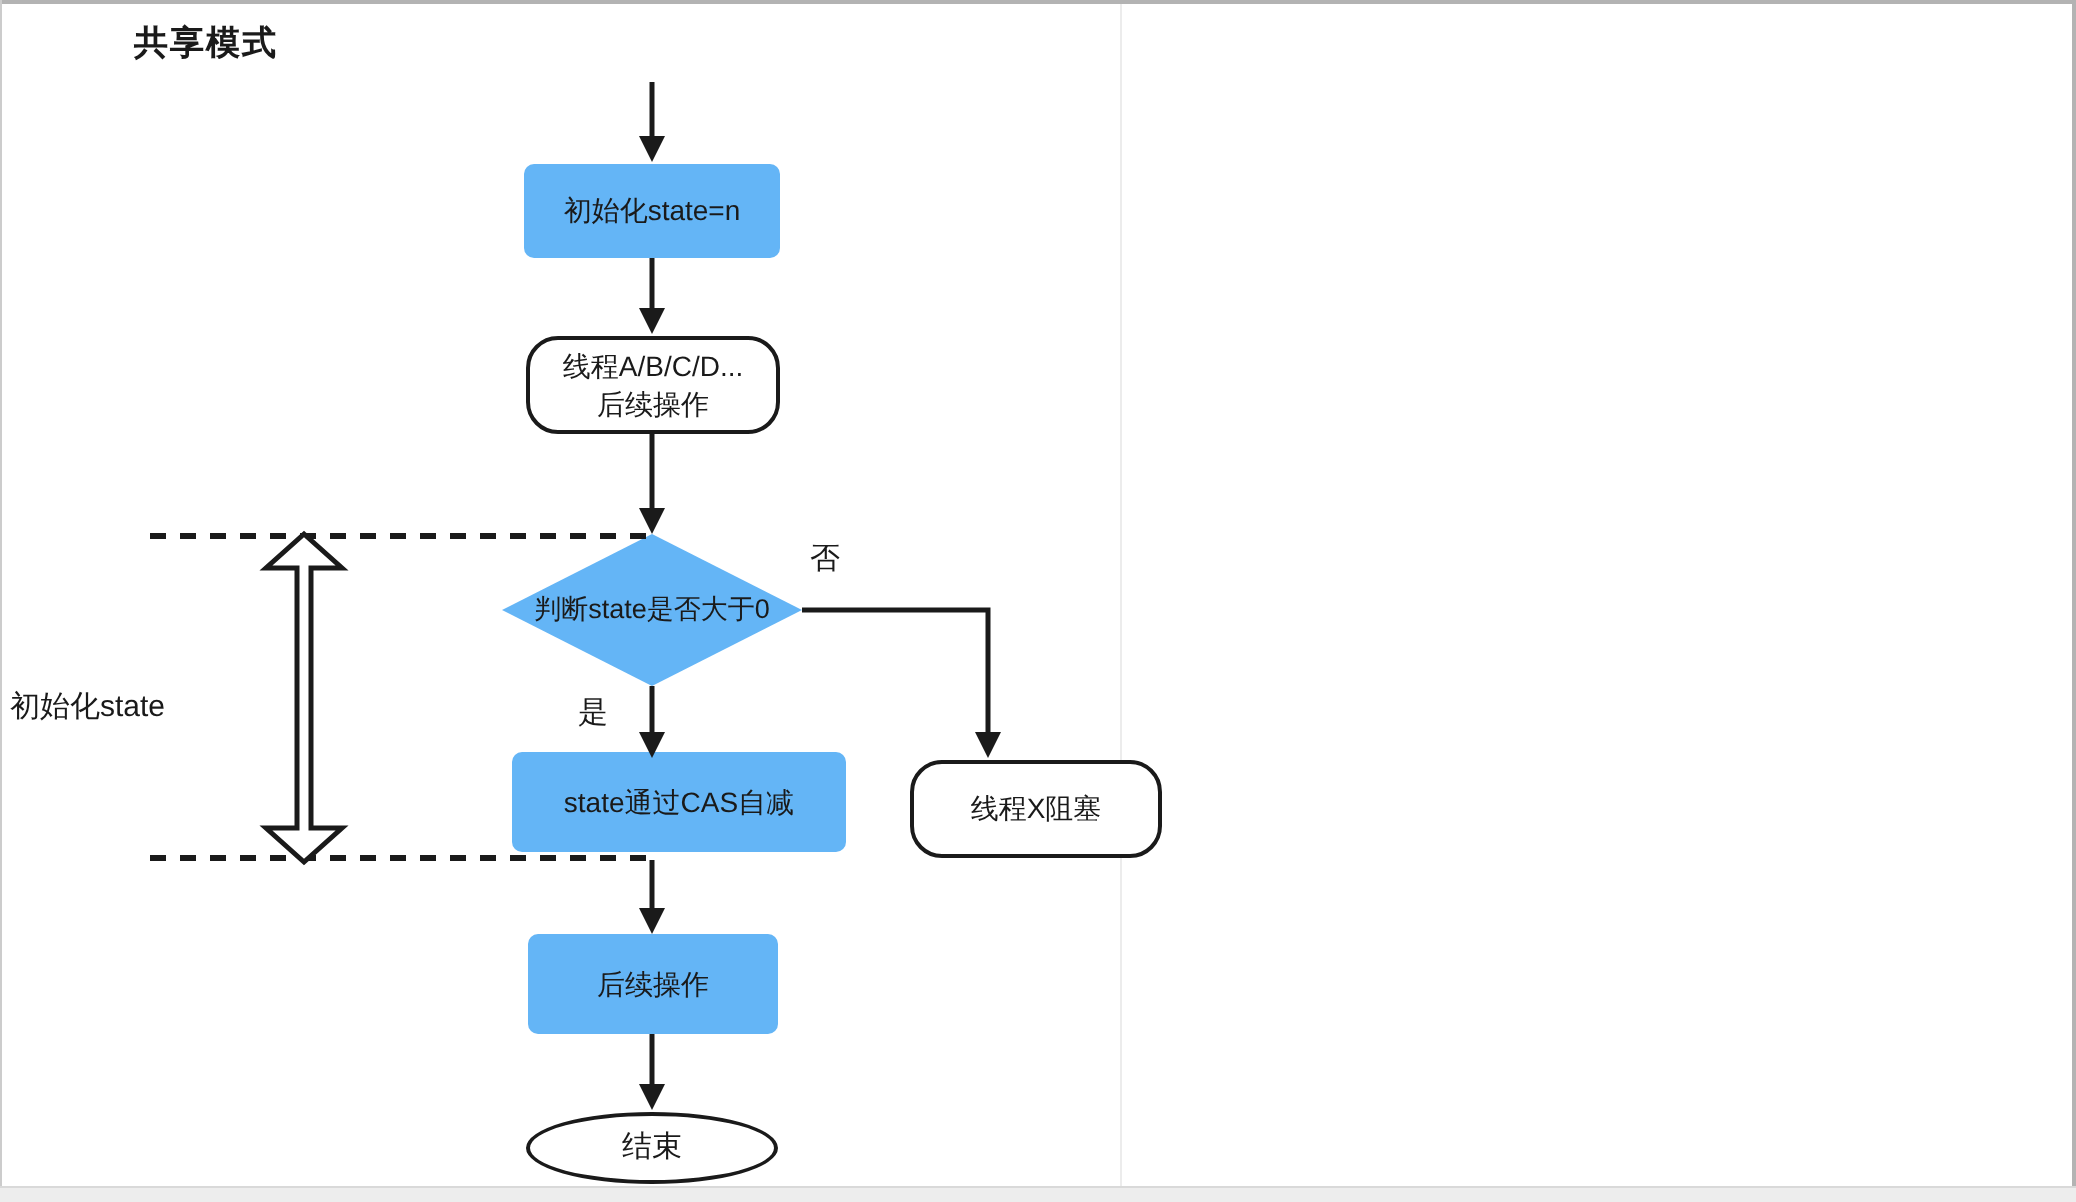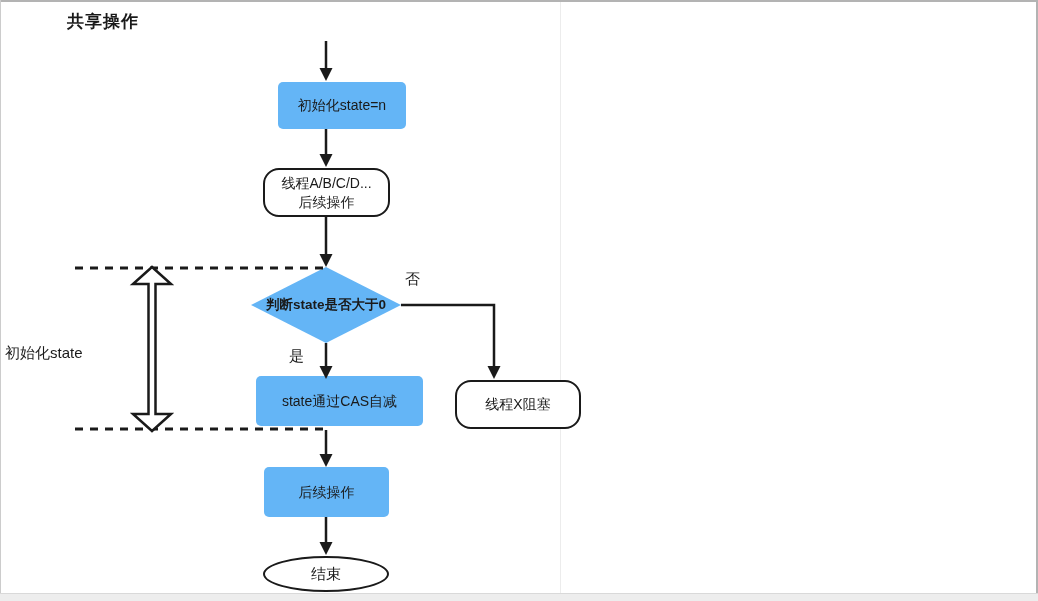--- a/index.html
+++ b/index.html
@@ -15,25 +15,25 @@
 
   .diagram-title{position:absolute;left:67px;top:10px;font-size:17px;font-weight:bold;letter-spacing:1px;}
 
   .node{position:absolute;display:flex;align-items:center;justify-content:center;
         text-align:center;font-size:14px;line-height:1.35;box-sizing:border-box;}
   .terminator{border:2.5px solid var(--line);border-radius:50%/50%;background:#fff;font-size:15px;}
   .proc-blue{background:var(--node-blue);border-radius:5px;}
   .proc-white{background:#fff;border:2.5px solid var(--line);border-radius:16px;}
 
   .n-start{left:262px;top:6px;width:128px;height:36px;}
-  .n-init{left:278px;top:82px;width:128px;height:47px;}
+  .n-init{left:262px;top:82px;width:128px;height:47px;}
   .n-threads{left:263px;top:168px;width:127px;height:49px;flex-direction:column;}
   .n-decision{left:251px;top:267px;width:150px;height:76px;}
   .n-decision .decision-svg{position:absolute;left:0;top:0;}
-  .n-decision .decision-label{position:relative;z-index:1;font-size:13.5px;font-weight:bold;}
+  .n-decision .decision-label{position:relative;z-index:1;font-size:13.5px;}
   .n-cas{left:256px;top:376px;width:167px;height:50px;}
   .n-block{left:455px;top:380px;width:126px;height:49px;justify-content:center;}
   .n-next{left:264px;top:467px;width:125px;height:50px;}
   .n-end{left:263px;top:556px;width:126px;height:36px;}
 
   .edge-label{position:absolute;font-size:15px;}
   .lbl-no{left:405px;top:270px;}
   .lbl-yes{left:289px;top:347px;}
   .lbl-annotation{left:5px;top:344px;font-size:15px;}
 
@@ -47,21 +47,21 @@
 <body>
 
 <div class="screen">
 
   <div class="top-bar"></div>
   <div class="left-bar"></div>
   <div class="right-bar"></div>
   <div class="page-divider"></div>
   <div class="bottom-strip"></div>
 
-  <div class="diagram-title">共享操作</div>
+  <div class="diagram-title">共享模式</div>
 
 
   <div class="node proc-blue n-init">
     <span>初始化state=n</span>
   </div>
 
   <div class="node proc-white n-threads">
     <span>线程A/B/C/D...</span>
     <span>后续操作</span>
   </div>

